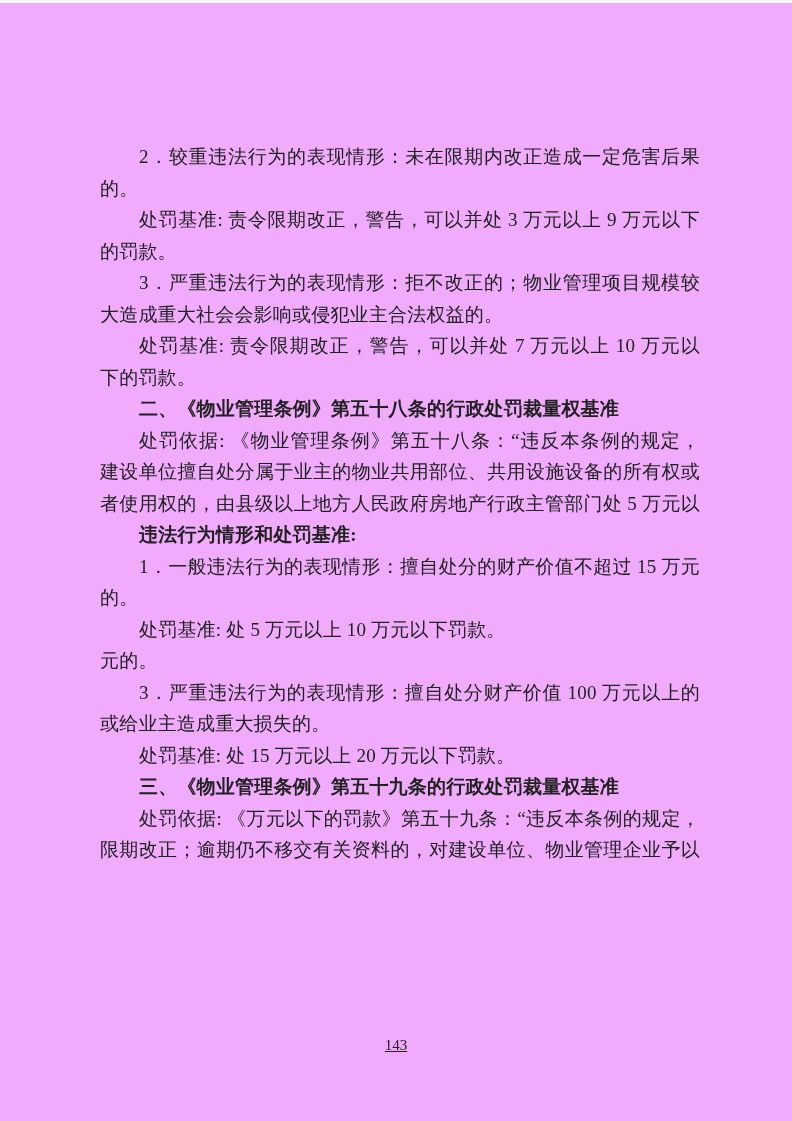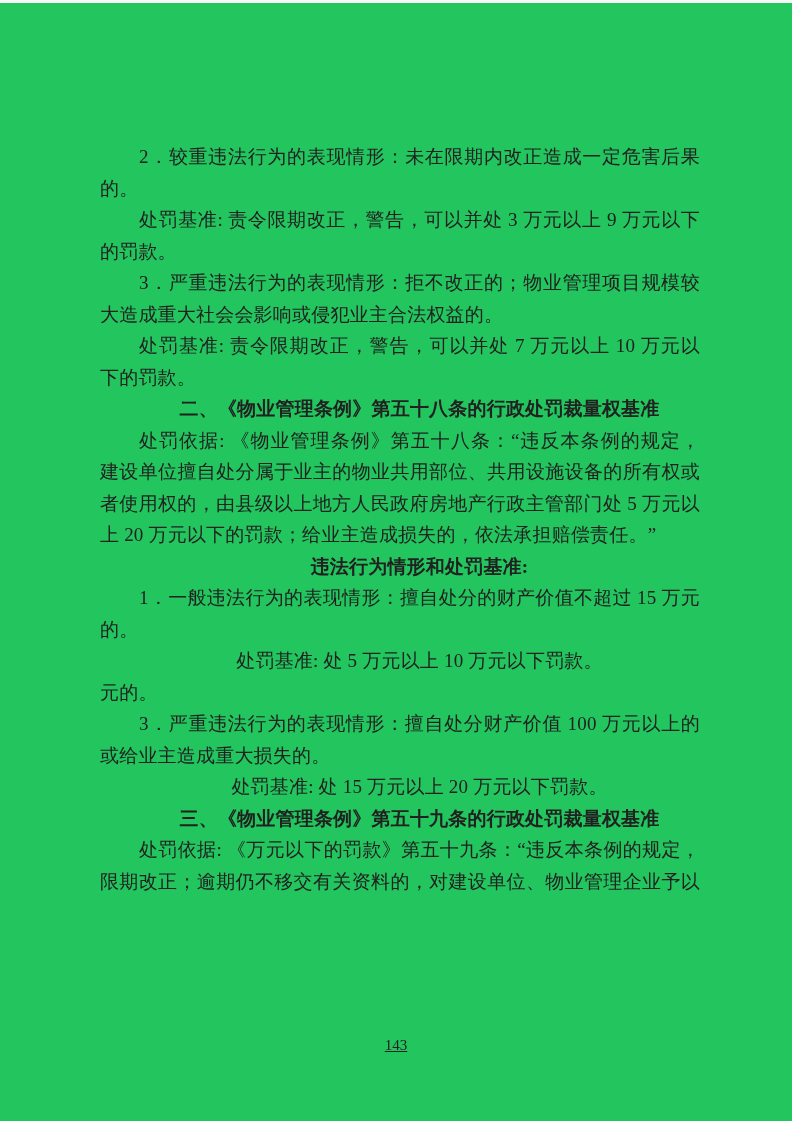--- a/index.html
+++ b/index.html
@@ -5,21 +5,21 @@
   * { margin:0; padding:0; box-sizing:border-box; }
   html, body { background:#ffffff; }
   body {
     width:792px; height:1121px;
     font-family:"Liberation Serif","DejaVu Serif",serif;
     overflow:hidden;
   }
   .page {
     position:relative;
     width:792px; height:1121px;
-    background:#22c55e;
+    background:#f0abfc;
     color:#212121;
   }
   .page-top-edge {
     position:absolute; top:0; left:0; width:792px; height:3px;
     background:#f7f7f7;
   }
   .doc-body {
     position:absolute;
     left:100px; top:141px; width:600px;
     font-size:19px;
@@ -29,21 +29,21 @@
   .line {
     text-align:left;
     white-space:nowrap;
     min-height:31.5px;
   }
   .line.just {
     white-space:normal;
     text-align:justify;
     text-align-last:justify;
   }
-  .line.indent { text-indent:39px;text-align:center; }
+  .line.indent { text-indent:39px; }
   .line .b { font-weight:normal; }
   .line.heading { font-weight:bold; }
   .footer {
     position:absolute;
     top:1035px; left:0; width:792px;
     text-align:center;
     font-size:15px;
     line-height:20px;
     color:#212121;
     text-decoration:underline;
@@ -62,21 +62,20 @@
       <div class="line indent just"><span class="b">处罚基准:</span><span> 责令限期改正，警告，可以并处 3 万元以上 9 万元以下</span></div>
       <div class="line"><span>的罚款。</span></div>
       <div class="line indent just"><span>3．严重违法行为的表现情形：拒不改正的；物业管理项目规模较</span></div>
       <div class="line"><span>大造成重大社会会影响或侵犯业主合法权益的。</span></div>
       <div class="line indent just"><span class="b">处罚基准:</span><span> 责令限期改正，警告，可以并处 7 万元以上 10 万元以</span></div>
       <div class="line"><span>下的罚款。</span></div>
       <div class="line indent heading"><span>二、《物业管理条例》第五十八条的行政处罚裁量权基准</span></div>
       <div class="line indent just"><span class="b">处罚依据:</span><span> 《物业管理条例》第五十八条：“违反本条例的规定，</span></div>
       <div class="line just"><span>建设单位擅自处分属于业主的物业共用部位、共用设施设备的所有权或</span></div>
       <div class="line just"><span>者使用权的，由县级以上地方人民政府房地产行政主管部门处 5 万元以</span></div>
-      <div class="line"><span>上 20 万元以下的罚款；给业主造成损失的，依法承担赔偿责任。”</span></div>
       <div class="line indent heading"><span>违法行为情形和处罚基准:</span></div>
       <div class="line indent just"><span>1．一般违法行为的表现情形：擅自处分的财产价值不超过 15 万元</span></div>
       <div class="line"><span>的。</span></div>
       <div class="line indent"><span class="b">处罚基准:</span><span> 处 5 万元以上 10 万元以下罚款。</span></div>
       <div class="line"><span>元的。</span></div>
       <div class="line indent just"><span>3．严重违法行为的表现情形：擅自处分财产价值 100 万元以上的</span></div>
       <div class="line"><span>或给业主造成重大损失的。</span></div>
       <div class="line indent"><span class="b">处罚基准:</span><span> 处 15 万元以上 20 万元以下罚款。</span></div>
       <div class="line indent heading"><span>三、《物业管理条例》第五十九条的行政处罚裁量权基准</span></div>
       <div class="line indent just"><span class="b">处罚依据:</span><span> 《万元以下的罚款》第五十九条：“违反本条例的规定，</span></div>

